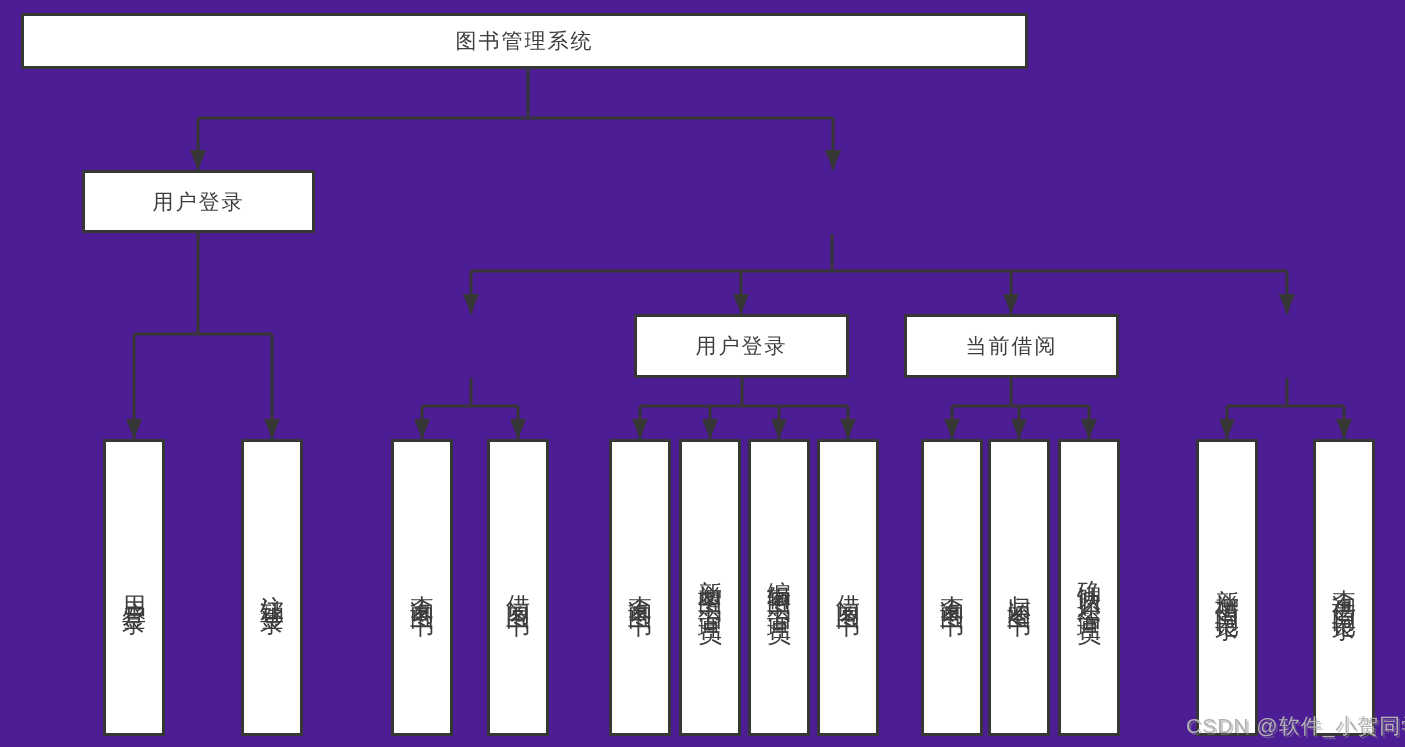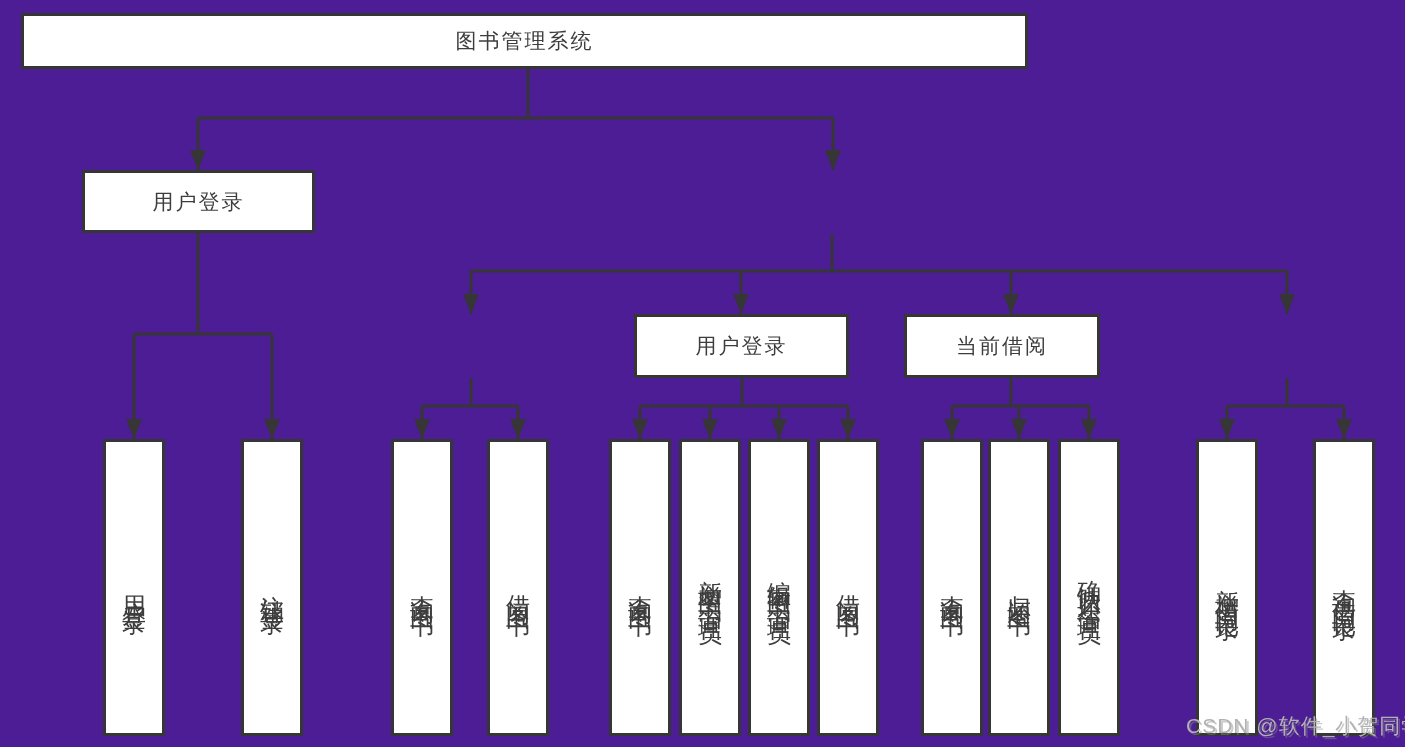--- a/index.html
+++ b/index.html
@@ -98,21 +98,21 @@
     <span>图书管理系统</span>
   </div>
 
   <div class="node hnode" style="left:82px;top:170px;width:233px;height:63px;">
     <span>用户登录</span>
   </div>
 
   <div class="node hnode" style="left:634px;top:314px;width:215px;height:64px;">
     <span>用户登录</span>
   </div>
-  <div class="node hnode" style="left:904px;top:314px;width:196px;height:64px;">
+  <div class="node hnode" style="left:904px;top:314px;width:215px;height:64px;">
     <span>当前借阅</span>
   </div>
 
   <div class="node leaf" style="left:103px;top:439px;width:62px;height:297px;">
     <span>用户登录</span>
   </div>
   <div class="node leaf" style="left:241px;top:439px;width:62px;height:297px;">
     <span>注销登录</span>
   </div>
 

